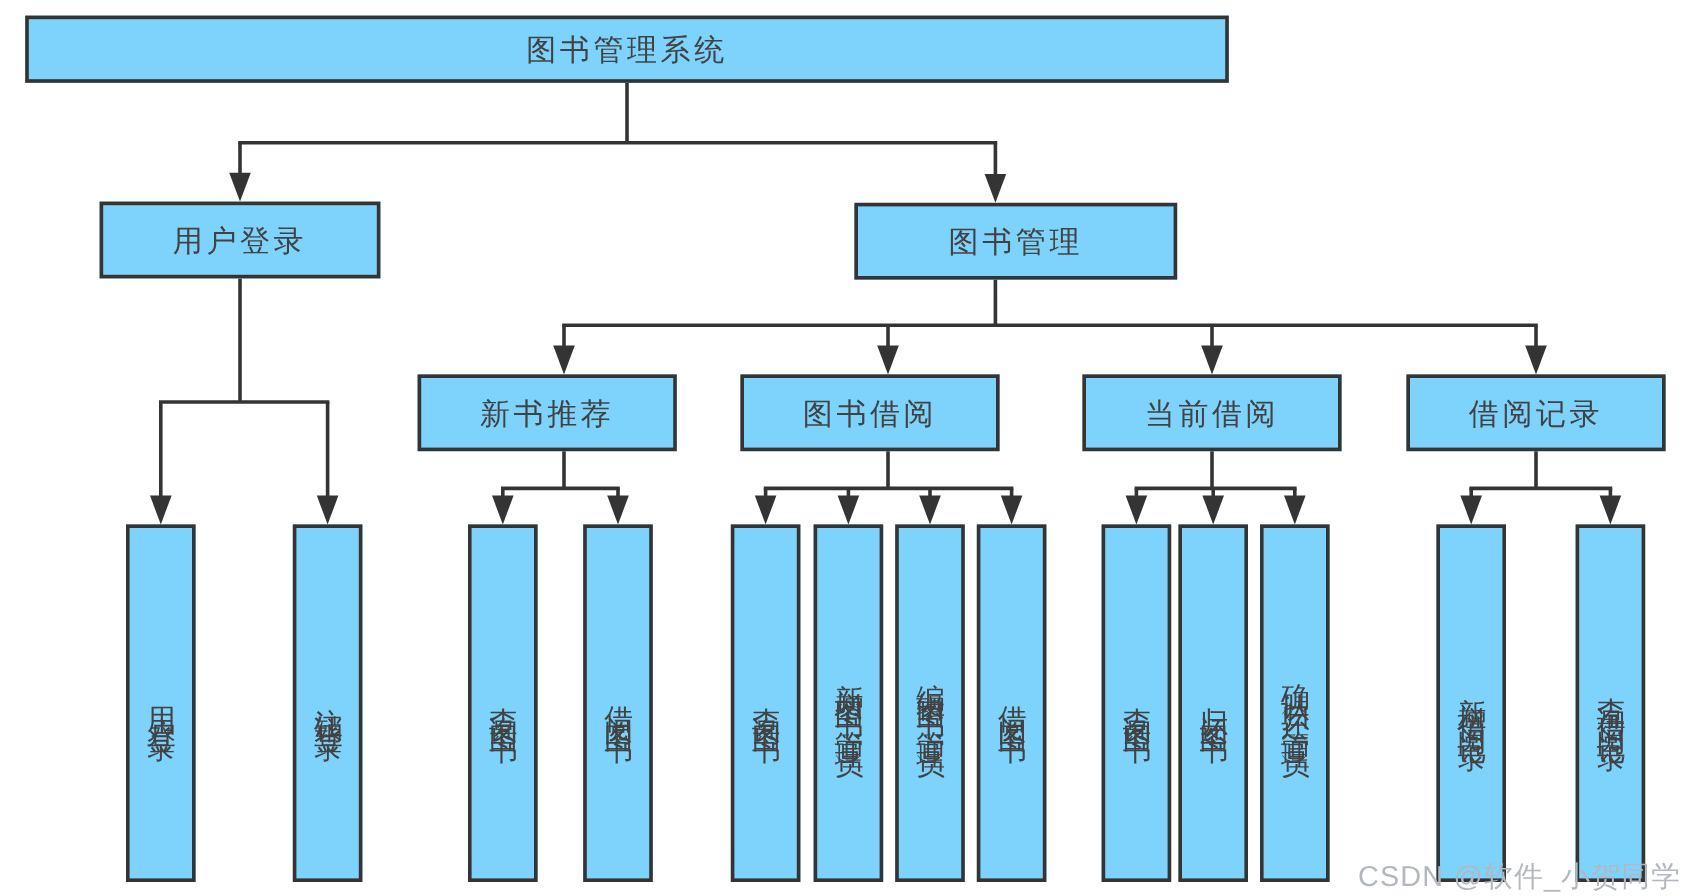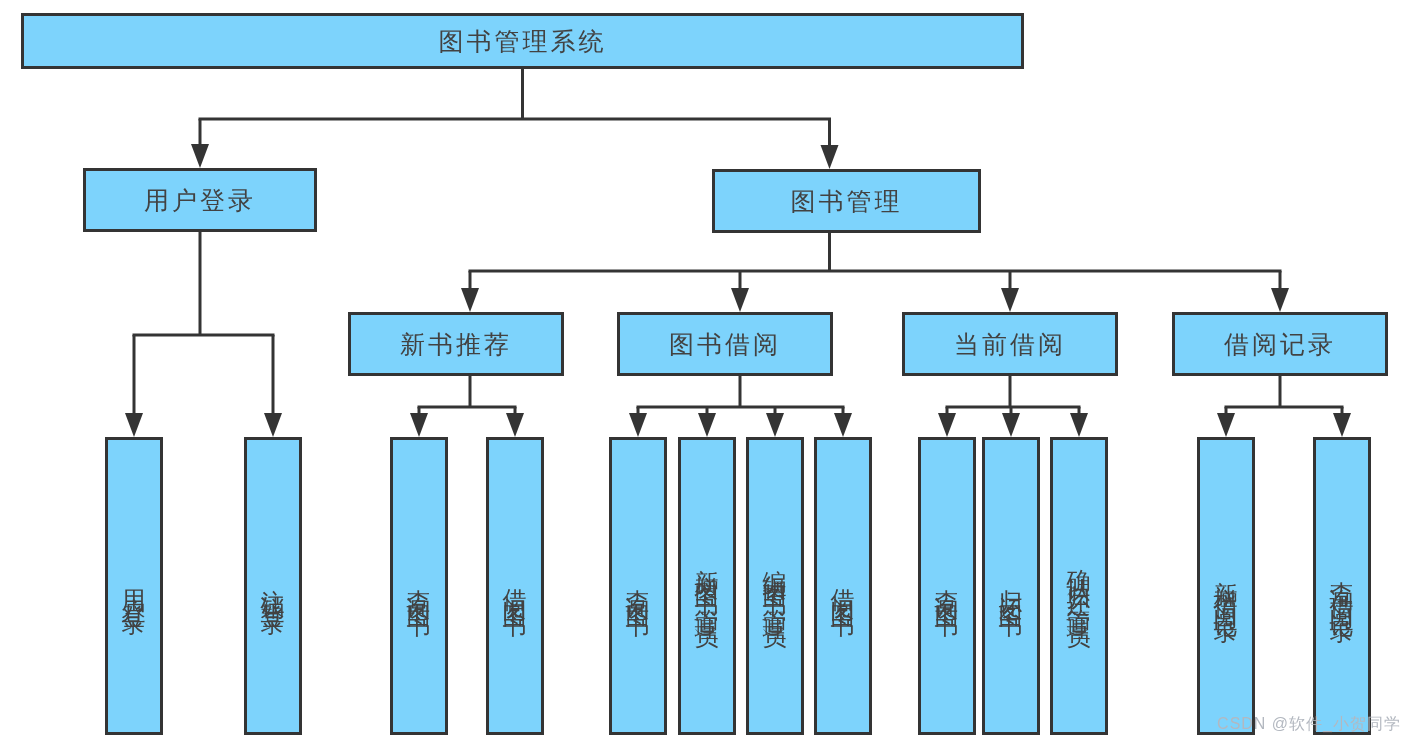--- a/index.html
+++ b/index.html
@@ -42,21 +42,21 @@
     writing-mode: vertical-rl;
     text-orientation: mixed;
     font-size: 24px;
     letter-spacing: 8px;
     line-height: 1.05;
   }
   #watermark {
     position: absolute;
     top: 714px;
     right: 4px;
-    font-size: 16px;
+    font-size: 24px;
     letter-spacing: 1px;
     color: #b3b8c0;
     z-index: 5;
     white-space: nowrap;
   }
 </style>
 </head>
 <body>
 
 <div id="canvas">

